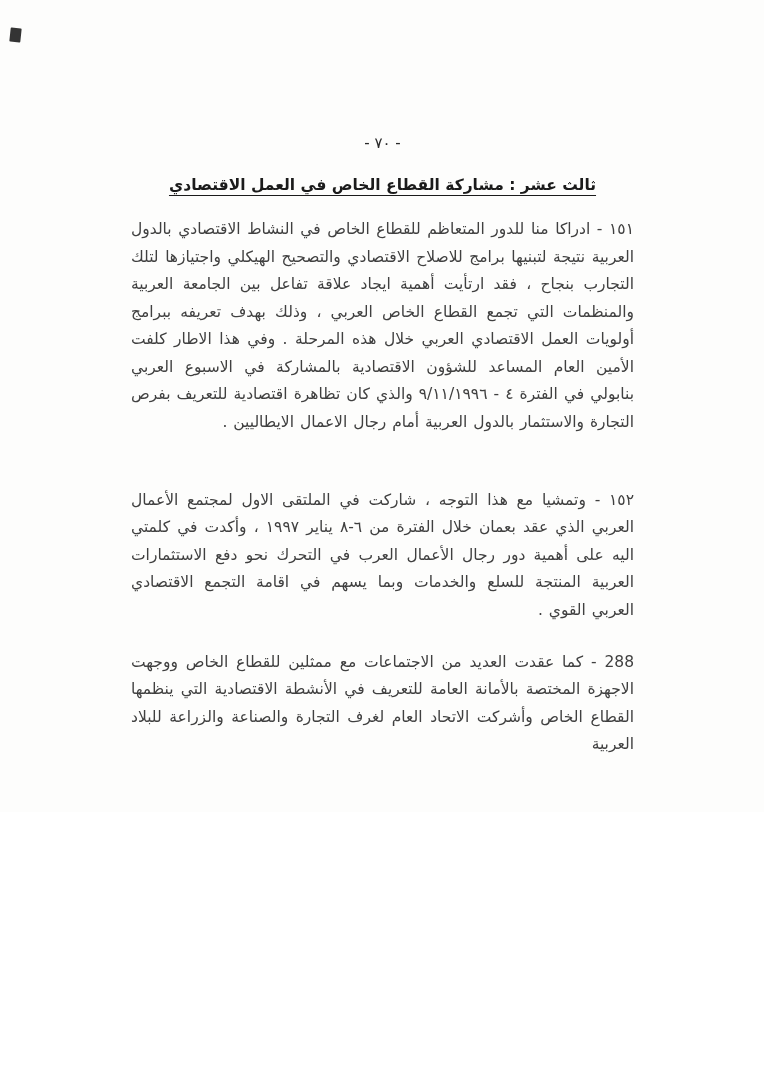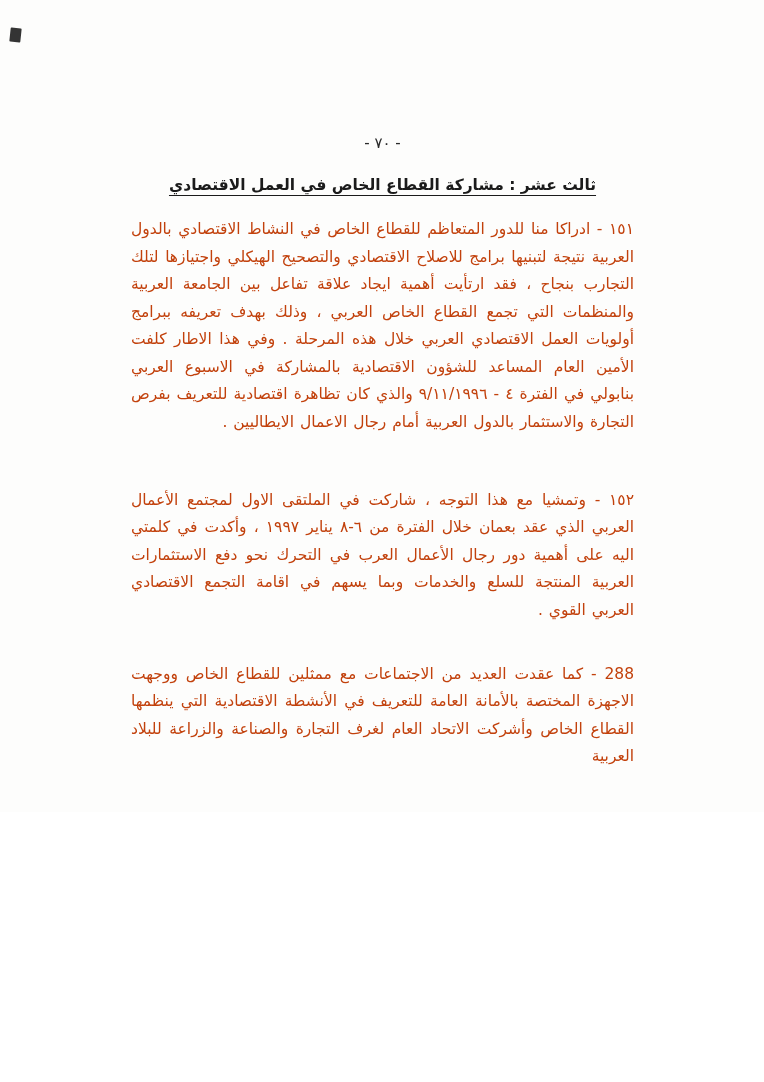--- a/index.html
+++ b/index.html
@@ -51,29 +51,29 @@
     text-decoration: underline;
     text-underline-offset: 5px;
     text-decoration-thickness: 1.2px;
     margin: 15px 0 22px 0;
   }
   .para {
     direction: rtl;
     text-align: justify;
     font-size: 15.5px;
     line-height: 1.78;
-    color: #c2410c;
+    color: #404040;
     margin: 0 0 50px 0;
     word-spacing: 1px;
   }
   .para .pnum {
     white-space: nowrap;
   }
   .para.gap-large {
-    margin-bottom: 36px;
+    margin-bottom: 24px;
   }
 </style>
 </head>
 <body>
 
 <div class="page">
 
   <div class="scan-artifact"></div>
 
   <div class="content">

